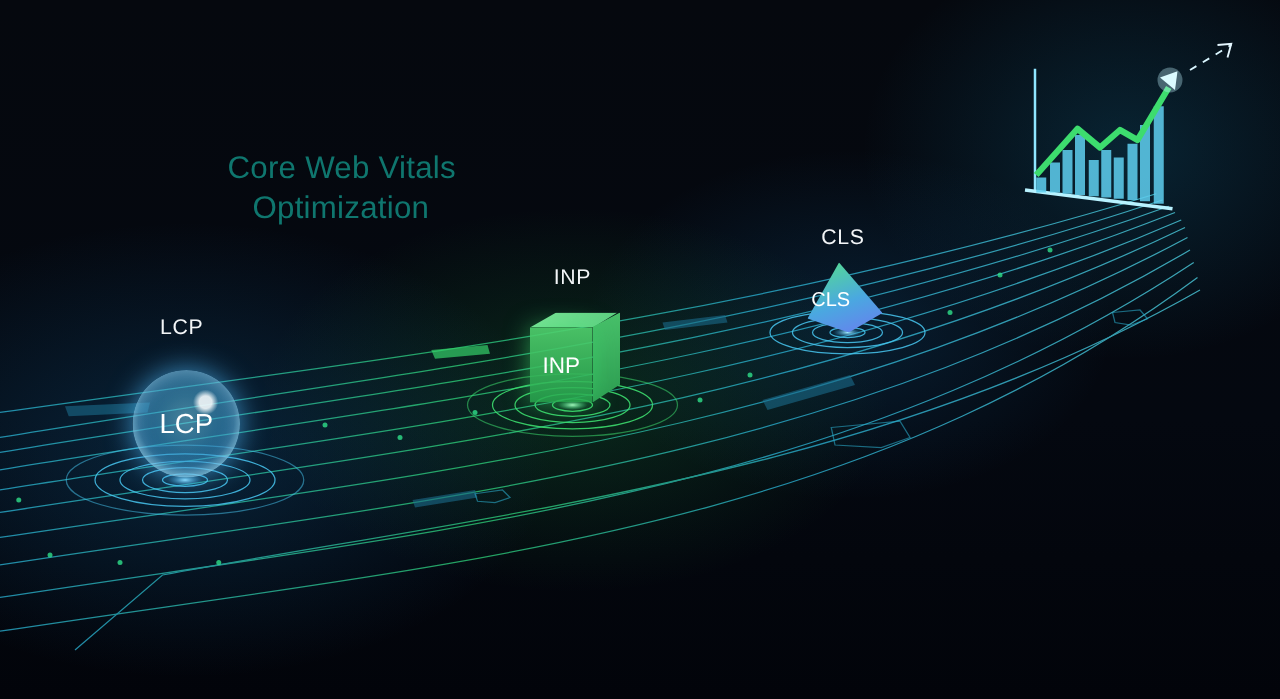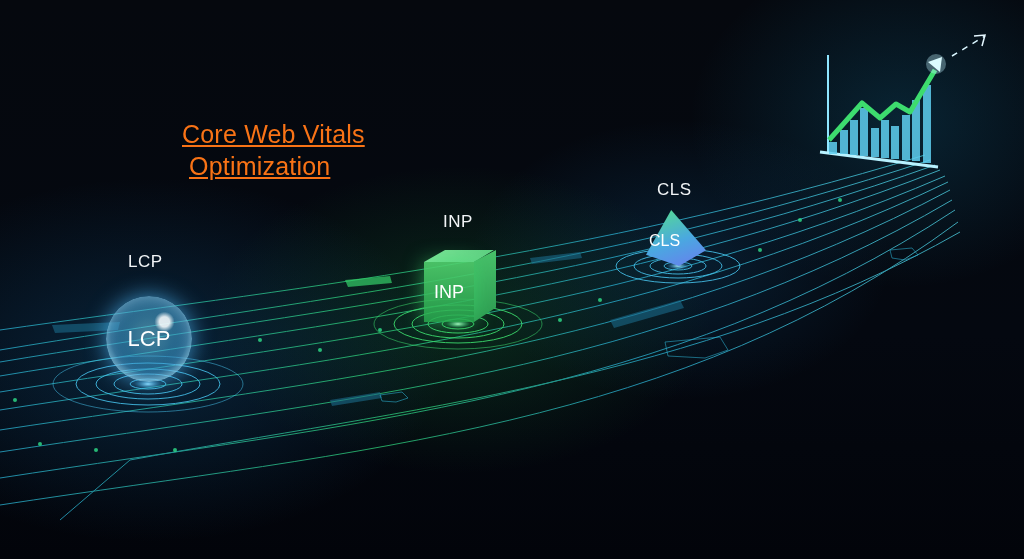--- a/index.html
+++ b/index.html
@@ -13,23 +13,23 @@
     background:
       radial-gradient(ellipse 420px 260px at 150px 360px, rgba(20,110,170,0.28), transparent 70%),
       radial-gradient(ellipse 360px 220px at 460px 320px, rgba(30,160,70,0.22), transparent 70%),
       radial-gradient(ellipse 300px 200px at 680px 260px, rgba(20,110,170,0.22), transparent 70%),
       radial-gradient(ellipse 300px 240px at 900px 120px, rgba(20,120,160,0.25), transparent 70%),
       linear-gradient(180deg, #05080e 0%, #040810 60%, #02040a 100%);
   }
   svg.circuit { position:absolute; left:0; top:0; }
   .title {
     position:absolute; left:182px; top:118px;
-    color:#f97316; font-size:25px; line-height:32px; letter-spacing:0.2px;text-decoration:underline;
+    color:#0f766e; font-size:25px; line-height:32px; letter-spacing:0.2px;
   }
-  .title div:nth-child(2){ margin-left:7px; }
+  .title div:nth-child(2){ margin-left:20px; }
   .label {
     position:absolute; color:#f2f5f7; font-size:17px; letter-spacing:0.5px;
   }
   .sphere {
     position:absolute; left:106px; top:296px; width:86px; height:86px; border-radius:50%;
     background:
       radial-gradient(circle at 68% 30%, rgba(255,255,255,0.85) 0 6%, transparent 12%),
       radial-gradient(circle at 50% 45%, rgba(120,210,240,0.55), rgba(40,140,200,0.55) 60%, rgba(150,230,255,0.9) 100%);
     box-shadow: 0 0 22px rgba(80,190,255,0.7), inset 0 0 18px rgba(200,240,255,0.6);
     display:flex; align-items:center; justify-content:center;

